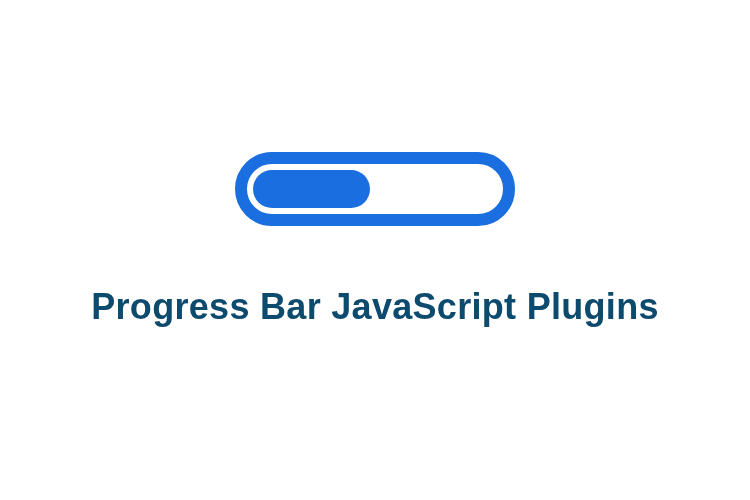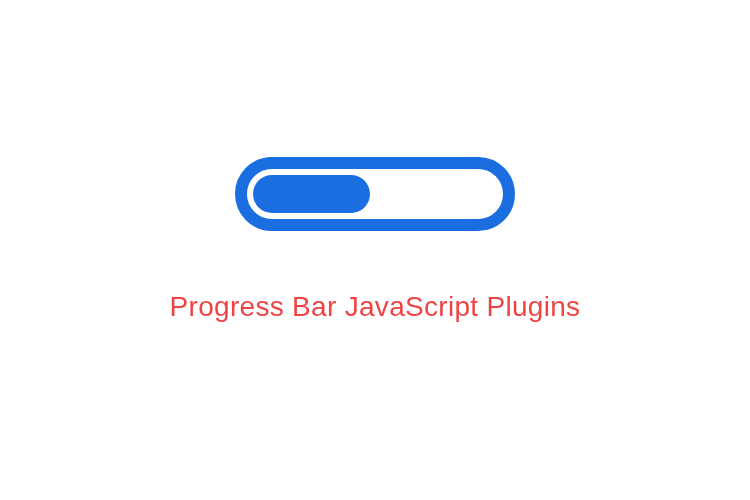--- a/index.html
+++ b/index.html
@@ -26,23 +26,23 @@
       margin-bottom: 60px;
       margin-top: -20px;
     }
     .progress-fill {
       height: 100%;
       width: 48%;
       background: #1a6ee0;
       border-radius: 20px;
     }
     .caption {
-      font-size: 28px;
-      font-weight: 400;
-      color: #ef4444;
+      font-size: 36px;
+      font-weight: 700;
+      color: #0c4a6e;
       letter-spacing: 0.3px;
     }
   </style>
 </head>
 <body>
 
 <div class="progress-container">
   <div class="progress-fill"></div>
 </div>
 

